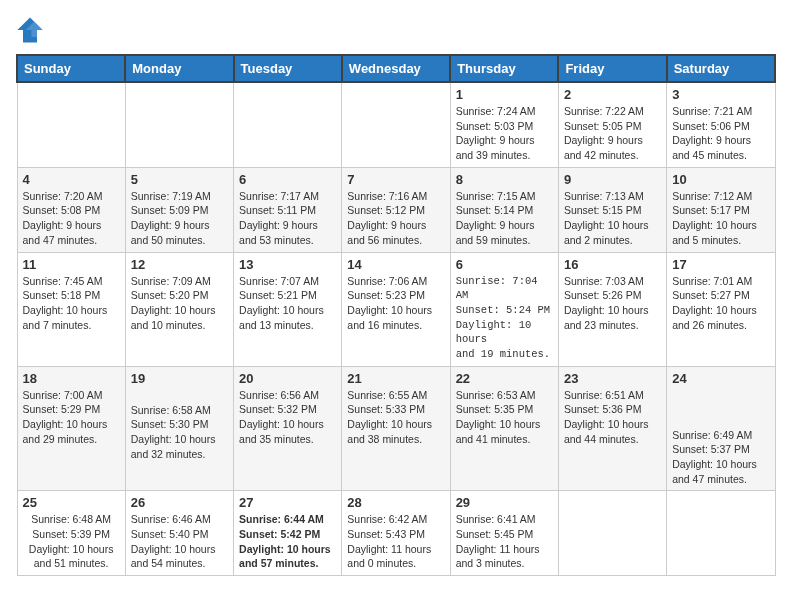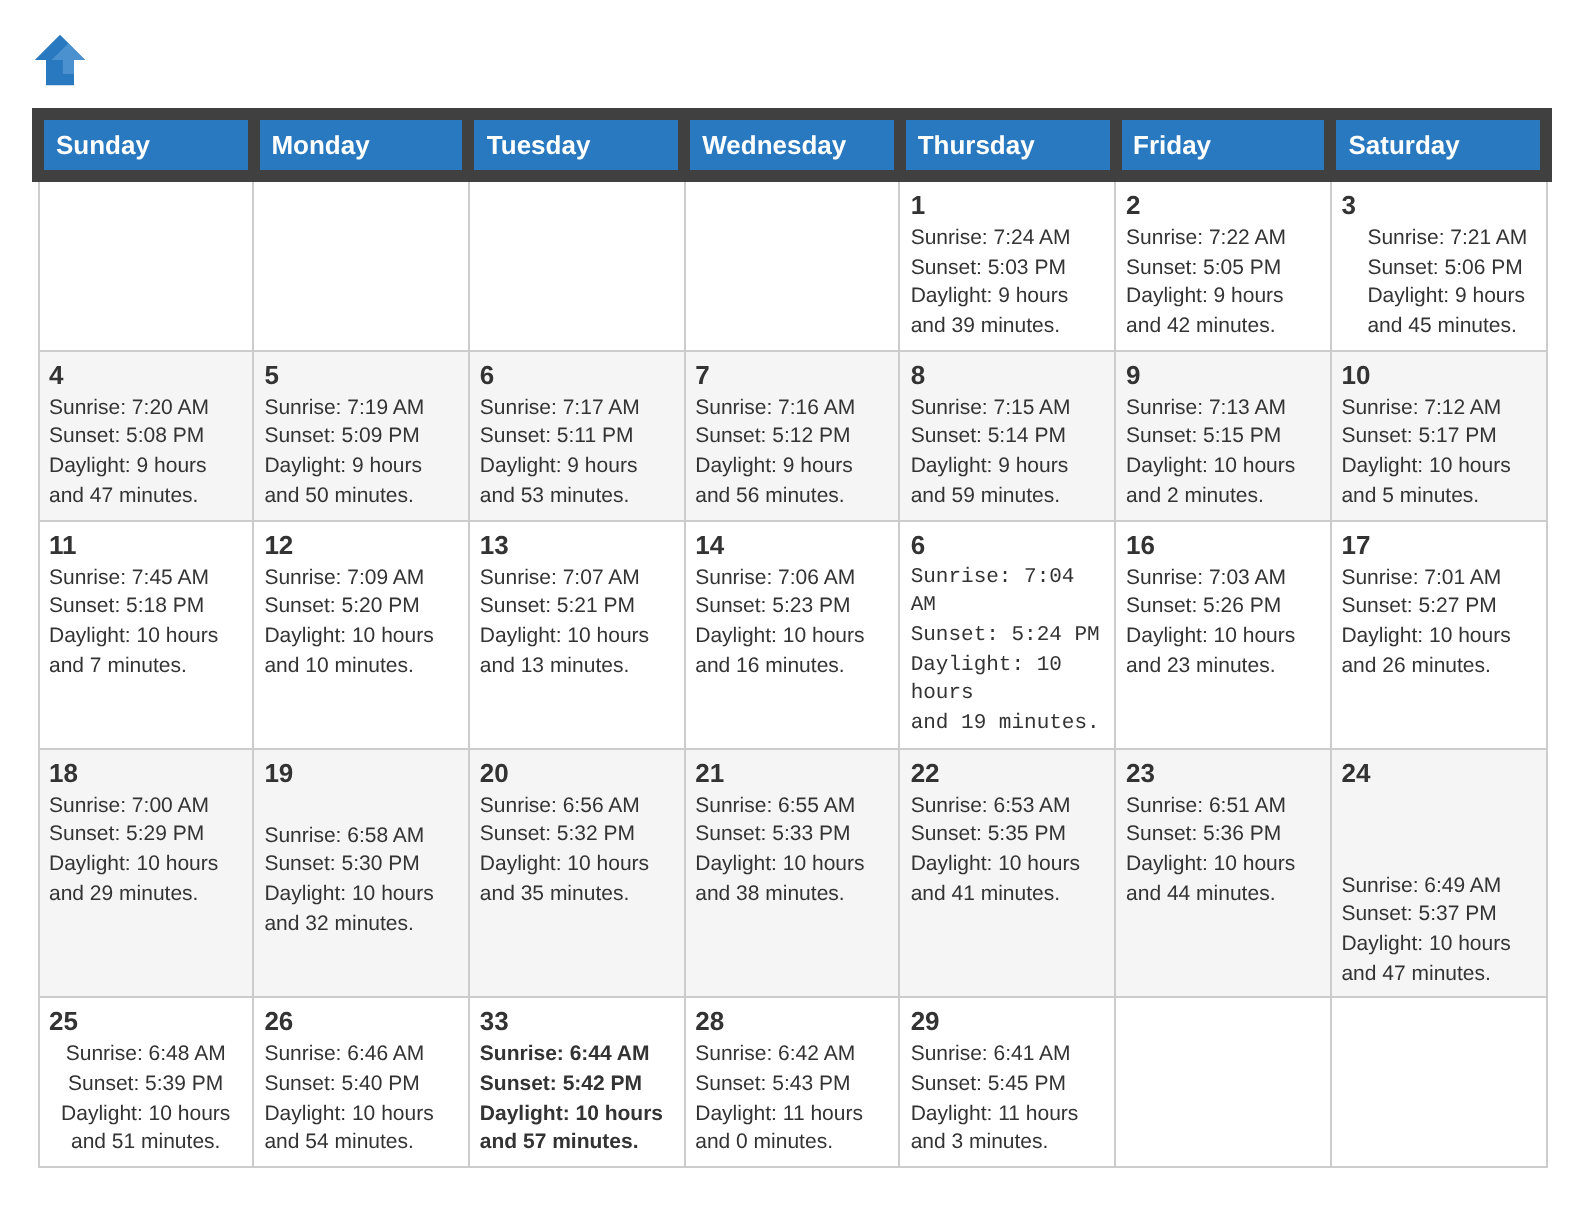--- a/index.html
+++ b/index.html
@@ -58,21 +58,21 @@
       border-collapse: collapse;
       font-size: 11px;
     }
     .calendar-table th {
       background-color: #2979c0;
       color: #fff;
       text-align: left;
       padding: 5px 6px;
       font-size: 13px;
       font-weight: 600;
-      border: 6px solid #404040;
+      border: 2px solid #404040;
     }
     .calendar-table td {
       vertical-align: top;
       border: 1px solid #ccc;
       padding: 4px 5px;
       width: calc(100% / 7);
       min-height: 80px;
       height: 80px;
       background: #fff;
     }
@@ -142,21 +142,21 @@
         </td>
         <td>
           <span class="day-number">2</span>
           <div class="day-info" style="white-space: pre-line;">Sunrise: 7:22 AM
 Sunset: 5:05 PM
 Daylight: 9 hours
 and 42 minutes.</div>
         </td>
         <td>
           <span class="day-number">3</span>
-          <div class="day-info" style="white-space: pre-line; margin-left: 13px;">Sunrise: 7:21 AM
+          <div class="day-info" style="white-space: pre-line;">Sunrise: 7:21 AM
 Sunset: 5:06 PM
 Daylight: 9 hours
 and 45 minutes.</div>
         </td>
       </tr>
       <tr>
         <td>
           <span class="day-number">4</span>
           <div class="day-info" style="white-space: pre-line;">Sunrise: 7:20 AM
 Sunset: 5:08 PM
@@ -317,21 +317,21 @@
 and 51 minutes.</div>
         </td>
         <td>
           <span class="day-number">26</span>
           <div class="day-info" style="white-space: pre-line;">Sunrise: 6:46 AM
 Sunset: 5:40 PM
 Daylight: 10 hours
 and 54 minutes.</div>
         </td>
         <td>
-          <span class="day-number">33</span>
+          <span class="day-number">27</span>
           <div class="day-info" style="white-space: pre-line; font-weight: bold;">Sunrise: 6:44 AM
 Sunset: 5:42 PM
 Daylight: 10 hours
 and 57 minutes.</div>
         </td>
         <td>
           <span class="day-number">28</span>
           <div class="day-info" style="white-space: pre-line;">Sunrise: 6:42 AM
 Sunset: 5:43 PM
 Daylight: 11 hours

